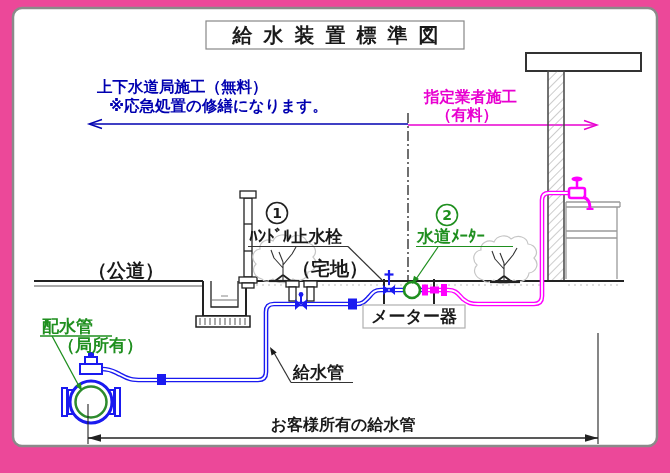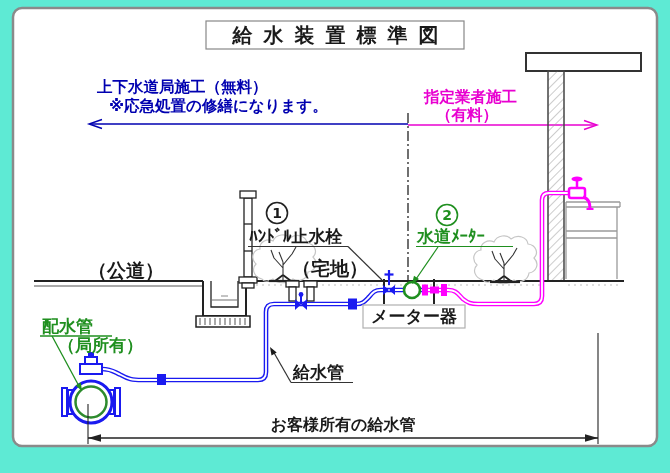--- a/index.html
+++ b/index.html
@@ -1,16 +1,16 @@
 <!DOCTYPE html>
 <html><head>
 <meta charset="utf-8">
 <style>
   html,body{margin:0;padding:0;background:#ffffff;}
-  .stage{position:relative;width:670px;height:473px;background:#5eead4;overflow:hidden;
+  .stage{position:relative;width:670px;height:473px;background:#ec4899;overflow:hidden;
          font-family:"DejaVu Sans","Liberation Sans",sans-serif;}
   svg text{font-family:"DejaVu Sans","Liberation Sans",sans-serif;}
   .t-title{font-size:20px;font-weight:700;fill:#1a1a1a;letter-spacing:11px;}
   .t-blue{font-size:15.5px;font-weight:700;fill:#0000b0;}
   .t-magenta{font-size:15.5px;font-weight:700;fill:#e800d0;}
   .t-black-lg{font-size:19px;font-weight:600;fill:#1a1a1a;}
   .t-label{font-size:17px;font-weight:600;fill:#1a1a1a;}
   .t-green{font-size:17px;font-weight:600;fill:#1f8f1f;}
   .t-dim{font-size:16px;font-weight:600;fill:#1a1a1a;}
   .t-num{font-size:14px;font-weight:700;fill:#1a1a1a;}

